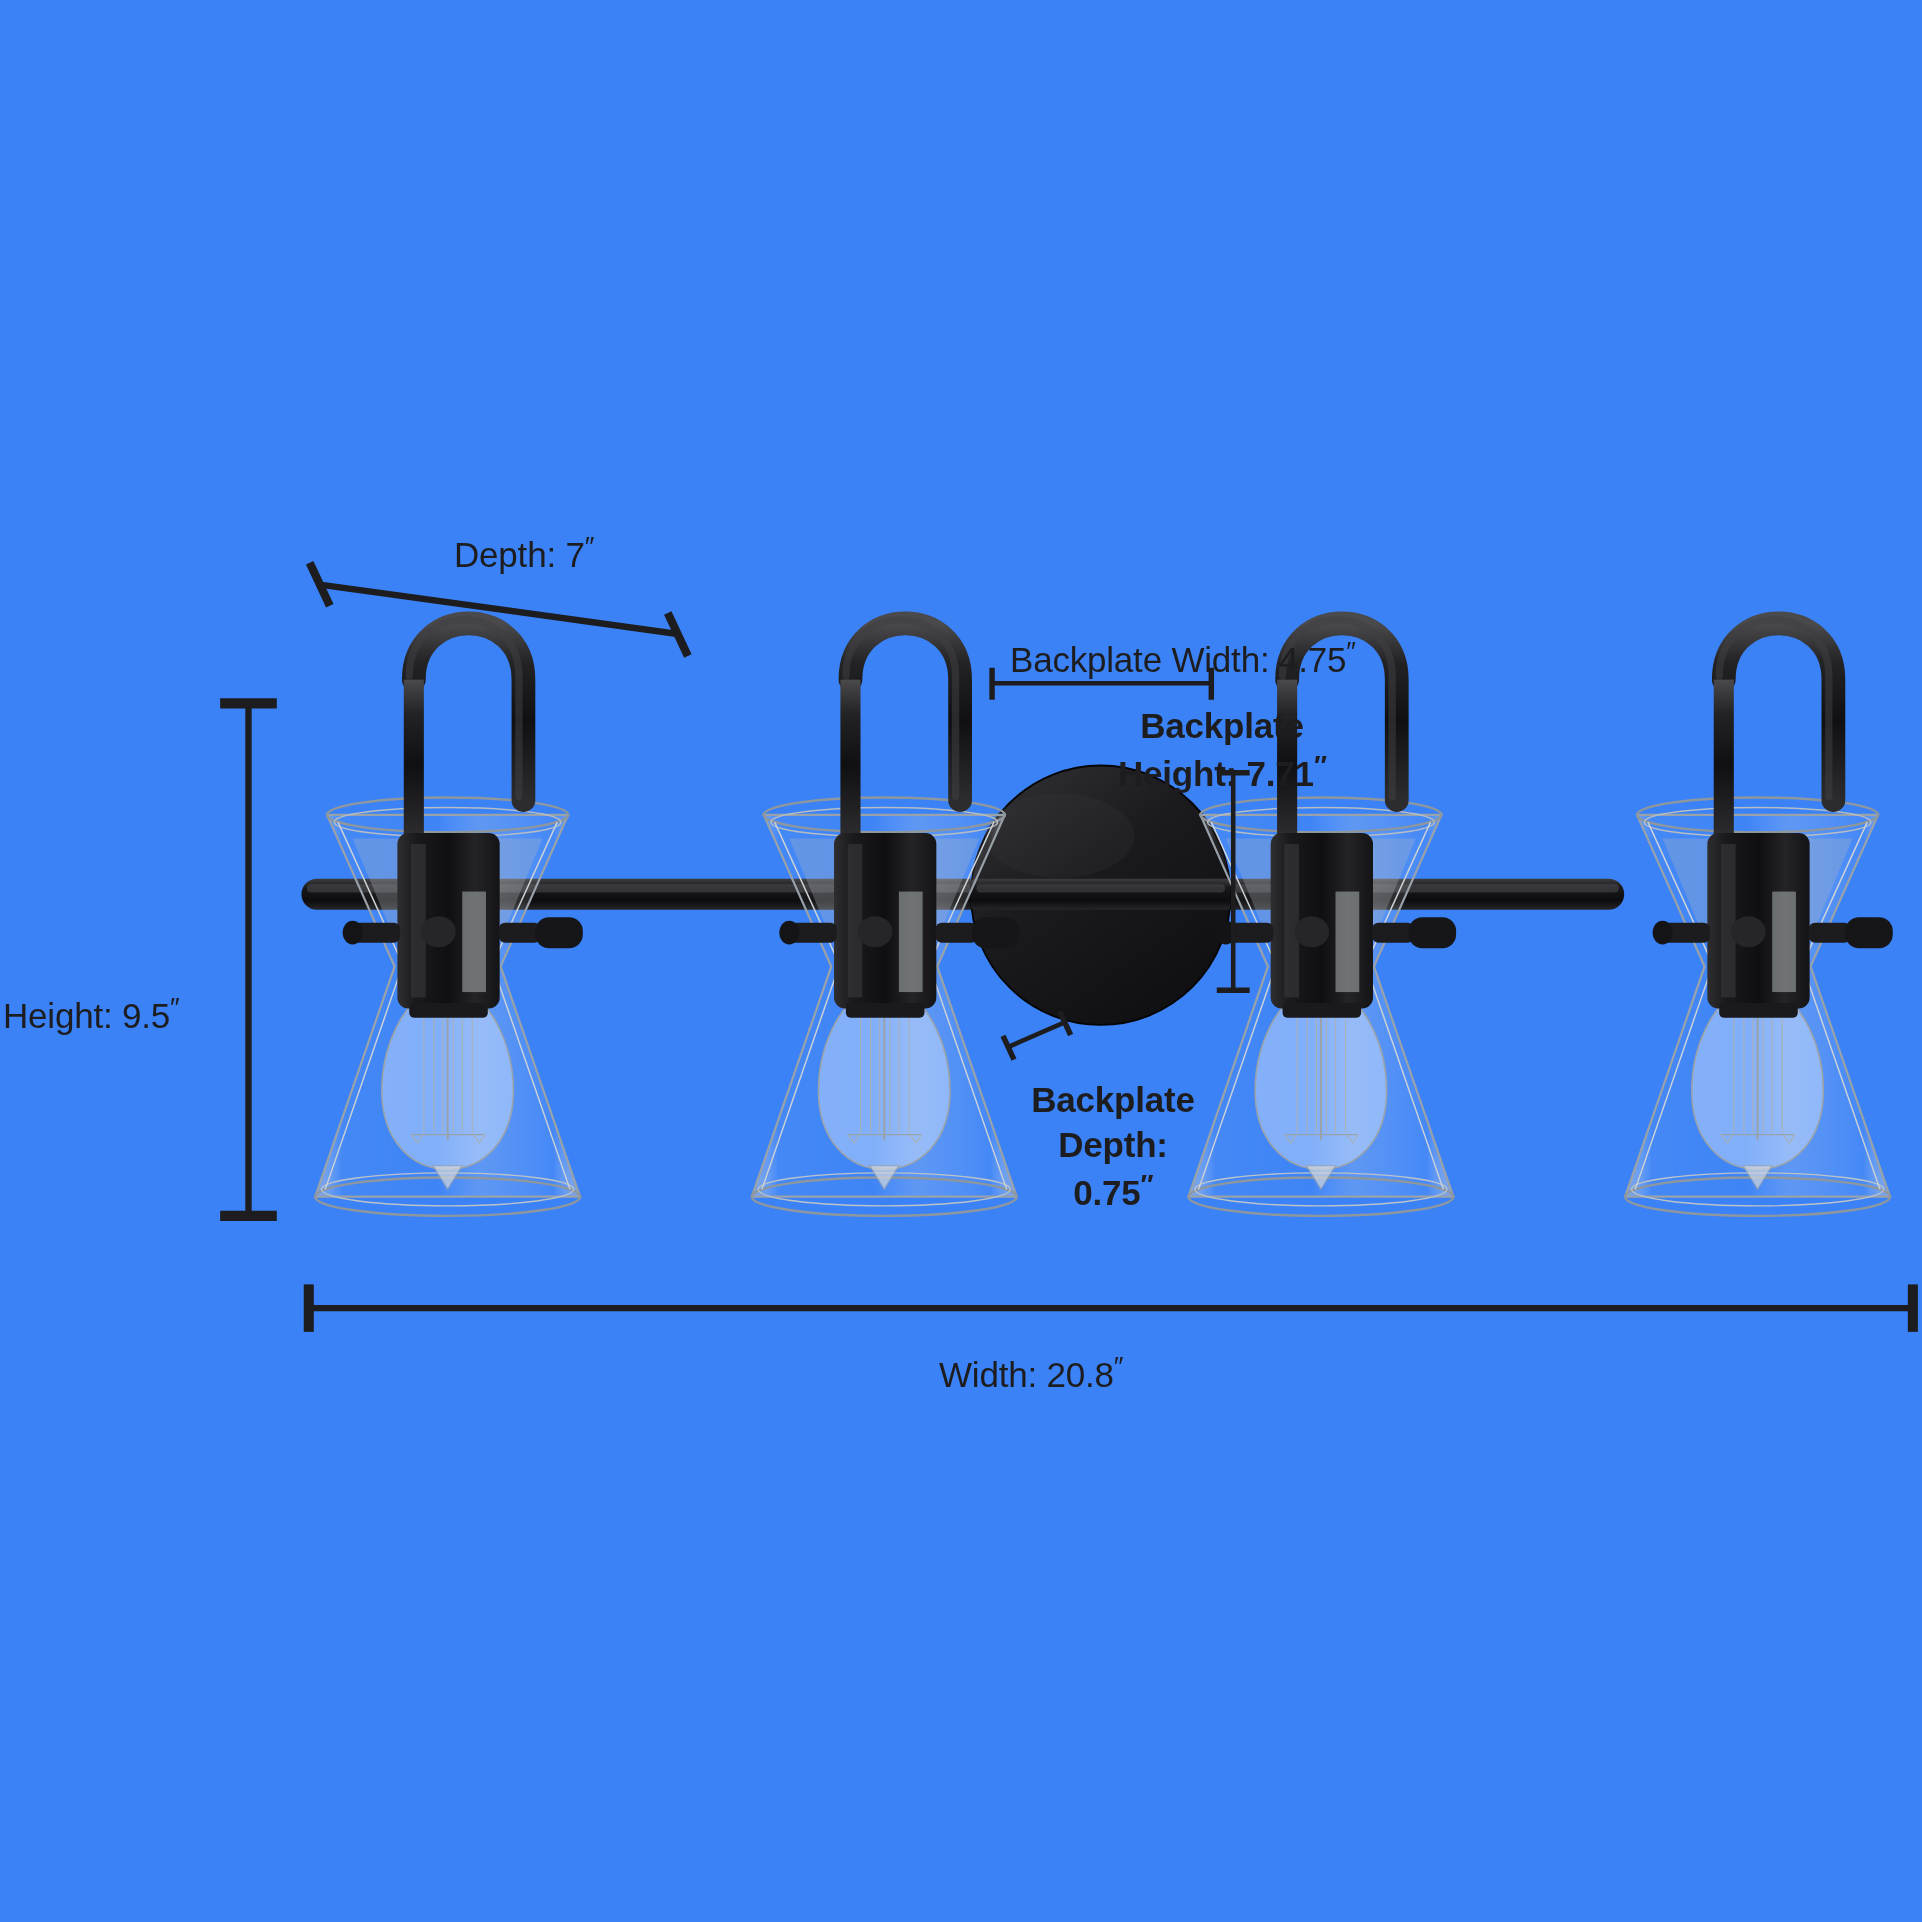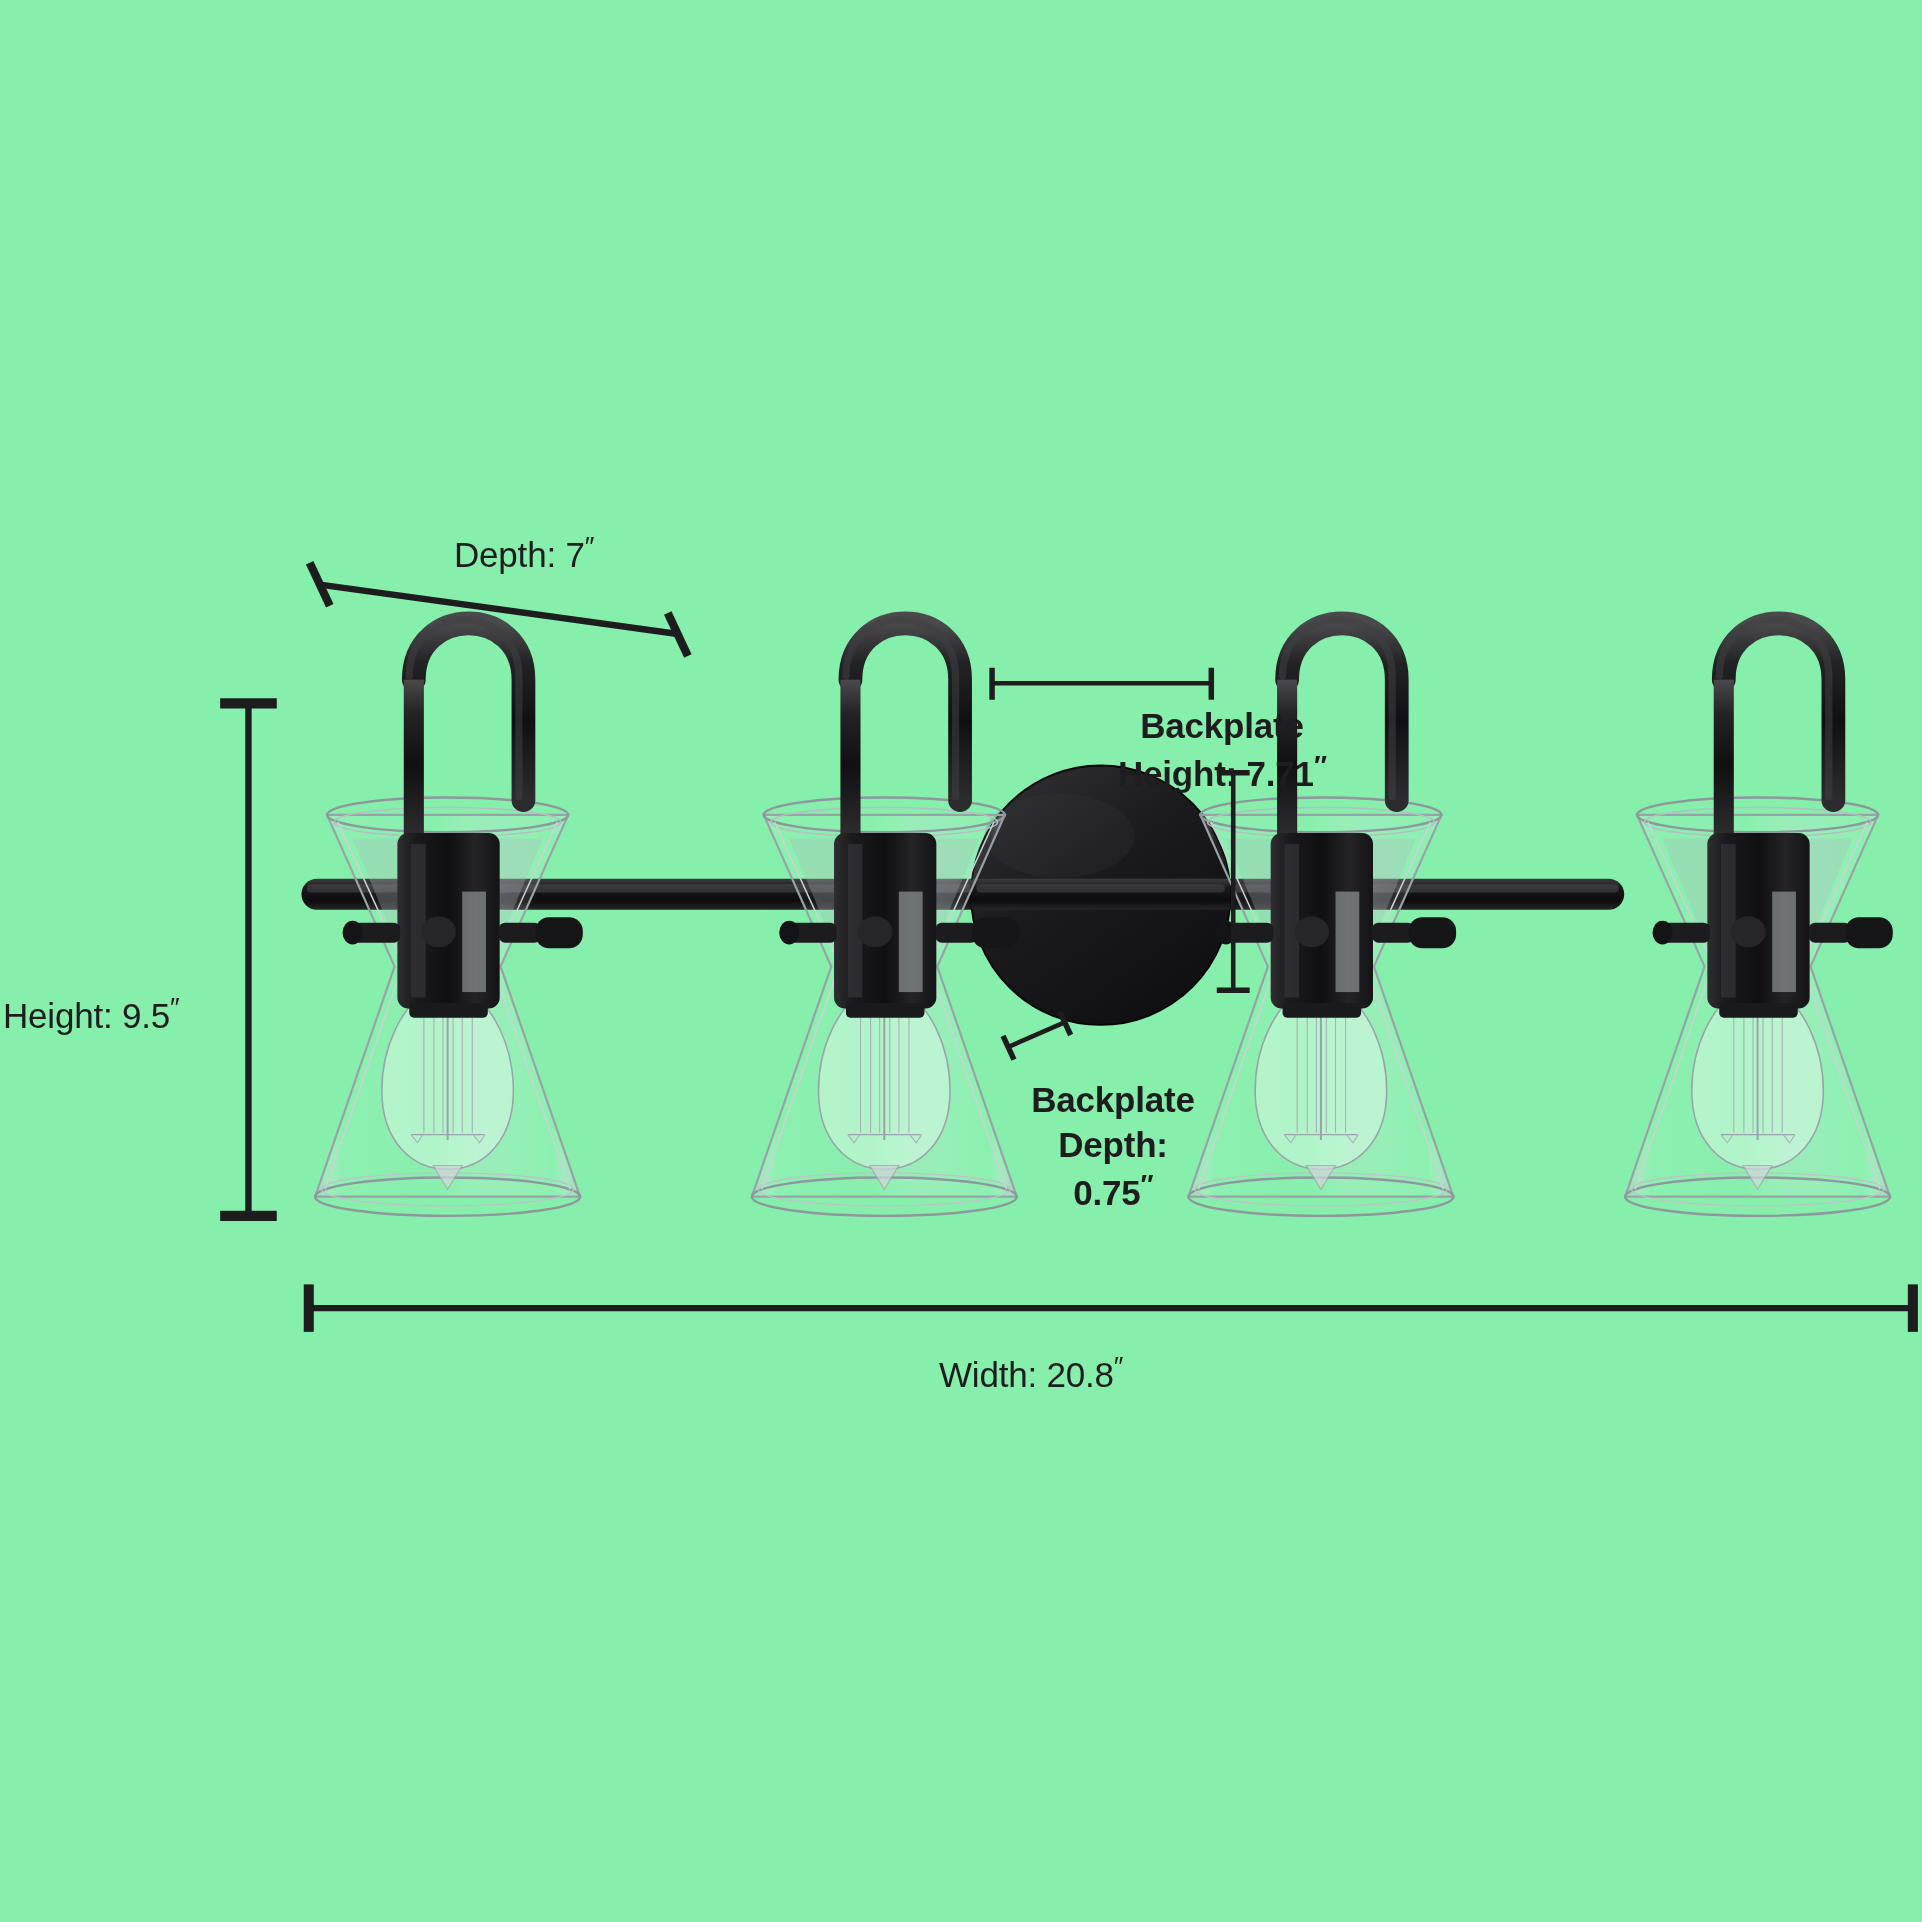--- a/index.html
+++ b/index.html
@@ -4,21 +4,21 @@
 <style>
   html, body {
     margin: 0;
     padding: 0;
     background: #ffffff;
   }
   #stage {
     position: relative;
     width: 1922px;
     height: 1922px;
-    background: #86efac;
+    background: #3b82f6;
     font-family: "Liberation Sans", sans-serif;
     overflow: hidden;
   }
   #fixture-svg {
     position: absolute;
     left: 0;
     top: 0;
     width: 1922px;
     height: 1922px;
   }
@@ -214,20 +214,23 @@
   </div>
 
   <div class="dim-label" style="left:3px; top:991px;">
     <span>Height: 9.5</span><span class="prime">″</span>
   </div>
 
   <div class="dim-label" style="left:939px; top:1350px;">
     <span>Width: 20.8</span><span class="prime">″</span>
   </div>
 
+  <div class="dim-label" style="left:1010px; top:635px;">
+    <span>Backplate Width: 4.75</span><span class="prime">″</span>
+  </div>
 
   <div class="dim-label two-line" style="left:1117px; top:704px; width:210px; text-align:center;">
     <span>Backplate</span><br>
     <span>Height: 7.71</span><span class="prime">″</span>
   </div>
 
   <div class="dim-label two-line" style="left:1017px; top:1078px; width:192px; text-align:center;">
     <span>Backplate</span><br>
     <span>Depth: 0.75</span><span class="prime">″</span>
   </div>

